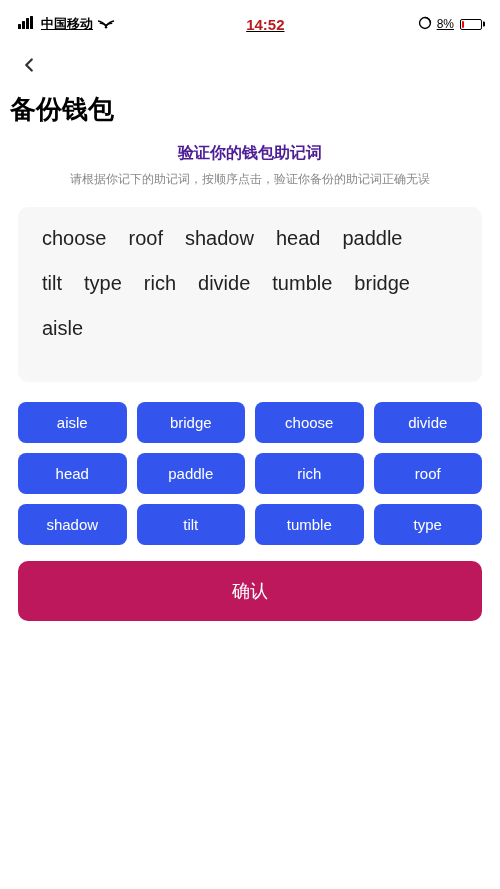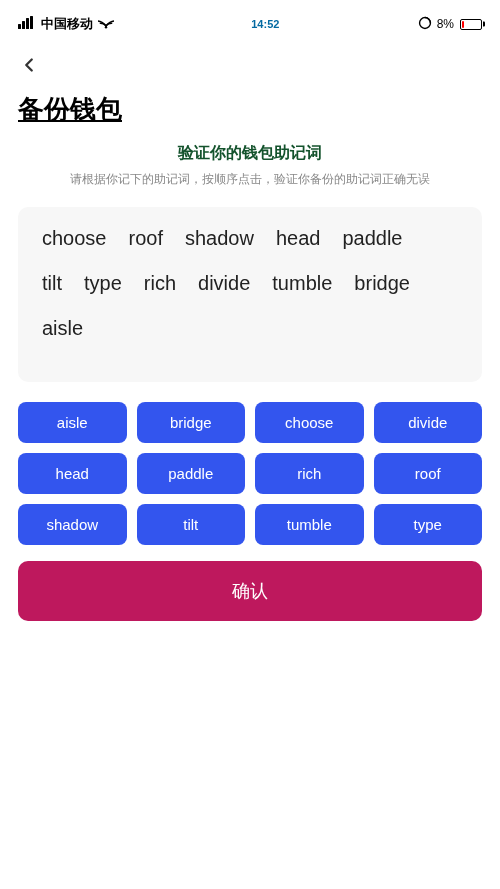--- a/index.html
+++ b/index.html
@@ -12,33 +12,34 @@
       position: relative;
     }
 
     
     .status-bar {
       display: flex;
       justify-content: space-between;
       align-items: center;
       padding: 10px 18px 6px 18px;
       height: 44px;
+      text-decoration: underline;
     }
     .status-left {
       font-size: 13px;
       font-weight: 600;
       color: #000;
       display: flex;
       align-items: center;
       gap: 5px;
     }
     .status-center {
-      font-size: 11px;
+      font-size: 15px;
       font-weight: 600;
-      color: #0369a1;
+      color: #b91c1c;
     }
     .status-right {
       font-size: 12px;
       color: #000;
       display: flex;
       align-items: center;
       gap: 4px;
     }
     .battery-icon {
       display: inline-block;
@@ -78,33 +79,32 @@
     .back-btn svg {
       width: 22px;
       height: 22px;
     }
 
     
     .page-title {
       font-size: 26px;
       font-weight: 700;
       color: #000;
-      padding: 6px 18px 16px 18px;
-      text-decoration: underline;
+      padding: 6px 18px 16px 10px;
     }
 
     
     .section-header {
       text-align: center;
       padding: 0 18px 6px 18px;
     }
     .section-title {
       font-size: 16px;
       font-weight: 600;
-      color: #14532d;
+      color: #4c1d95;
       margin-bottom: 6px;
     }
     .section-desc {
       font-size: 12px;
       color: #888;
       line-height: 1.6;
       text-align: center;
       padding: 0 10px;
     }
 

